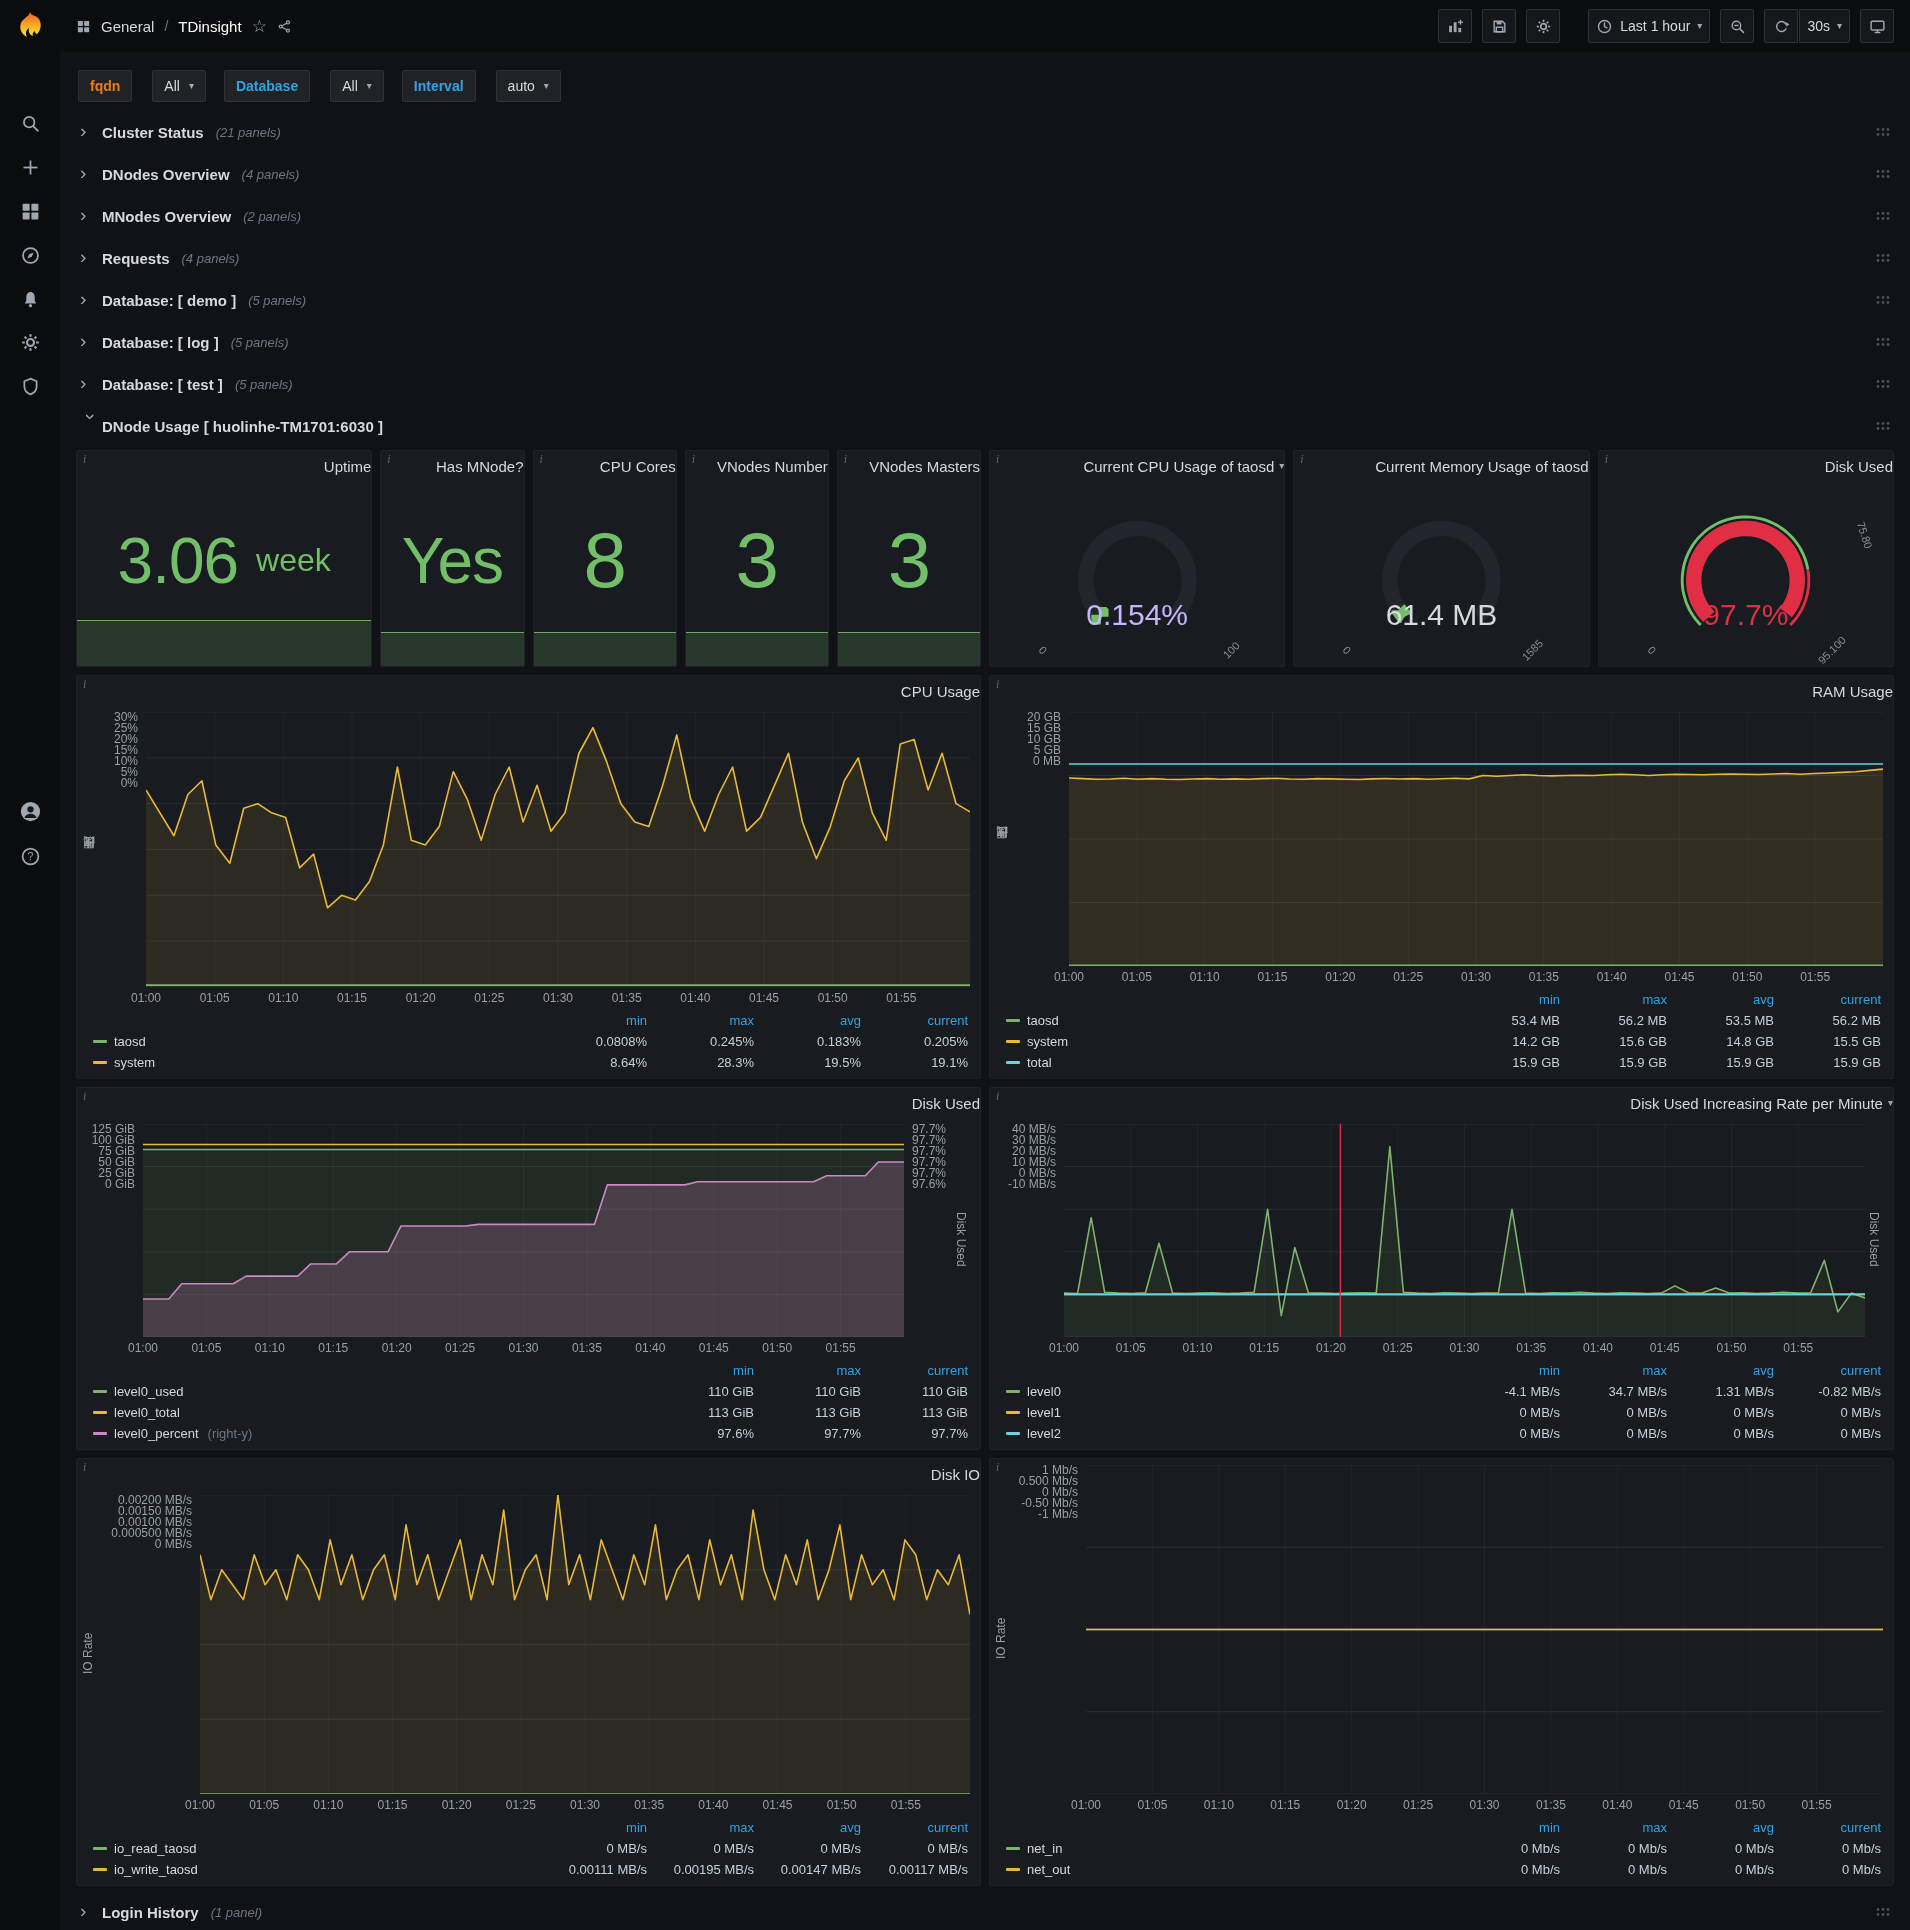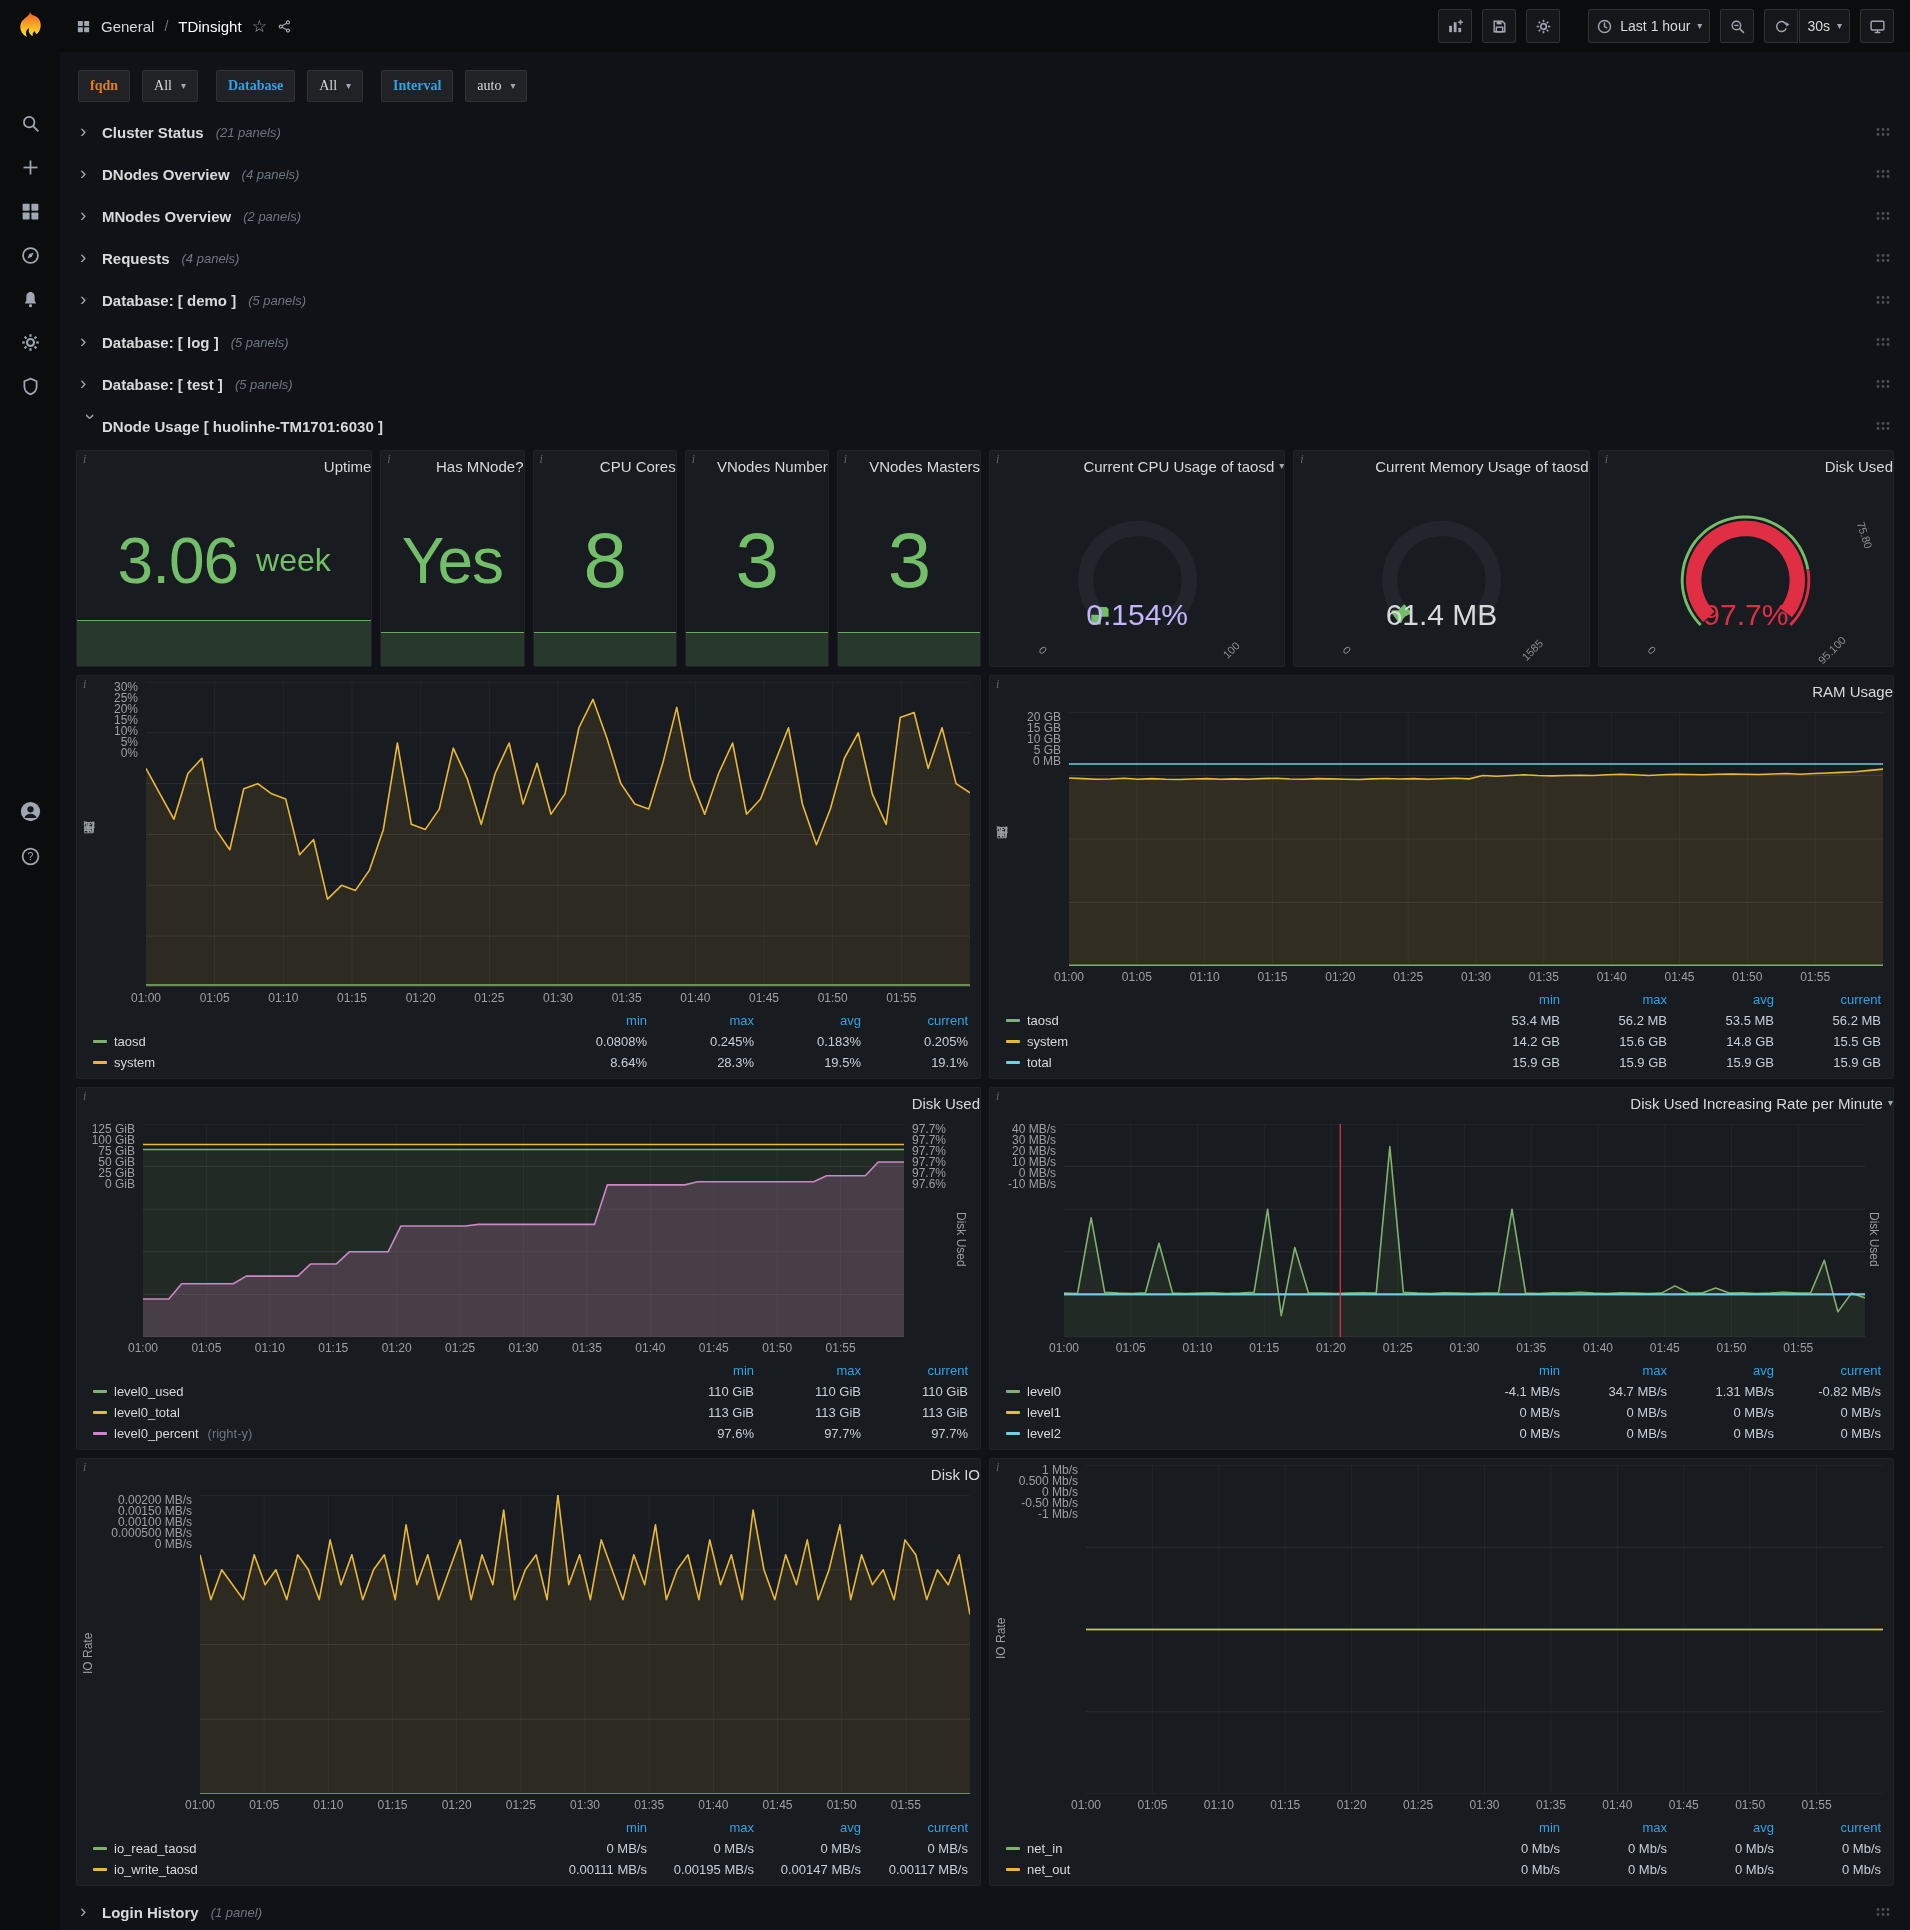--- a/index.html
+++ b/index.html
@@ -28,21 +28,21 @@
     display:flex; align-items:center; justify-content:center; color:#9FA7B3; cursor:pointer; padding:0 7px; gap:7px; }
   .nav-btn svg { width:17px; height:17px; }
   .nav-btn .btn-text { color:#D8D9DA; font-size:14px; white-space:nowrap; }
   .caret { font-size:10px; color:#9FA7B3; line-height:1; }
   .btn-group { display:flex; gap:1px; }
   .btn-group .nav-btn:first-child { border-radius:2px 0 0 2px; }
   .btn-group .nav-btn:last-child { border-radius:0 2px 2px 0; }
   
   .content { padding:8px 16px 18px 16px; }
   .vars { display:flex; gap:18px; align-items:center; padding:10px 0 12px 2px; }
-  .var { display:flex; align-items:center; gap:12px;font-family:Liberation Serif, serif; }
+  .var { display:flex; align-items:center; gap:20px; }
   .var-label, .var-value { height:32px; display:flex; align-items:center; padding:0 11px; background:#202226; border:1px solid #2C3235; border-radius:2px; font-size:14px; }
   .var-label { font-weight:700; }
   .var-value { color:#D8D9DA; gap:9px; cursor:pointer; }
   .lab-orange { color:#EB7B18; }
   .lab-blue { color:#33A2E5; }
   
   .row-header { display:flex; align-items:center; height:36px; margin-bottom:6px; color:#D8D9DA; cursor:pointer; padding:0 4px; }
   .chev { font-size:19px; color:#9FA7B3; width:22px; display:inline-block; line-height:1; transform:translateY(-2px); }
   .chev.open { transform:rotate(90deg) translateX(-2px); }
   .row-title { font-weight:700; font-size:15px; margin-right:12px; }
@@ -516,20 +516,23 @@
             <span class="gauge-value" style="color: rgb(224, 47, 68);">97.7%</span>
             <span class="gauge-lab g-min">0</span>
             <span class="gauge-lab g-max">95.100</span>
             <span class="gauge-lab g-thr">75.80</span>
           </div>
         </div>
       </div>
     <div class="chart-row r1">
         <div class="panel chart">
           <div class="p-info">i</div>
+          <div class="p-title">
+            <span>CPU Usage</span>
+          </div>
           <div class="c-body">
             <span class="axis-label">使用占比</span>
             <div class="yticks" style="width: 46px;">
               <span class="tick">30%</span>
               <span class="tick">25%</span>
               <span class="tick">20%</span>
               <span class="tick">15%</span>
               <span class="tick">10%</span>
               <span class="tick">5%</span>
               <span class="tick">0%</span>

